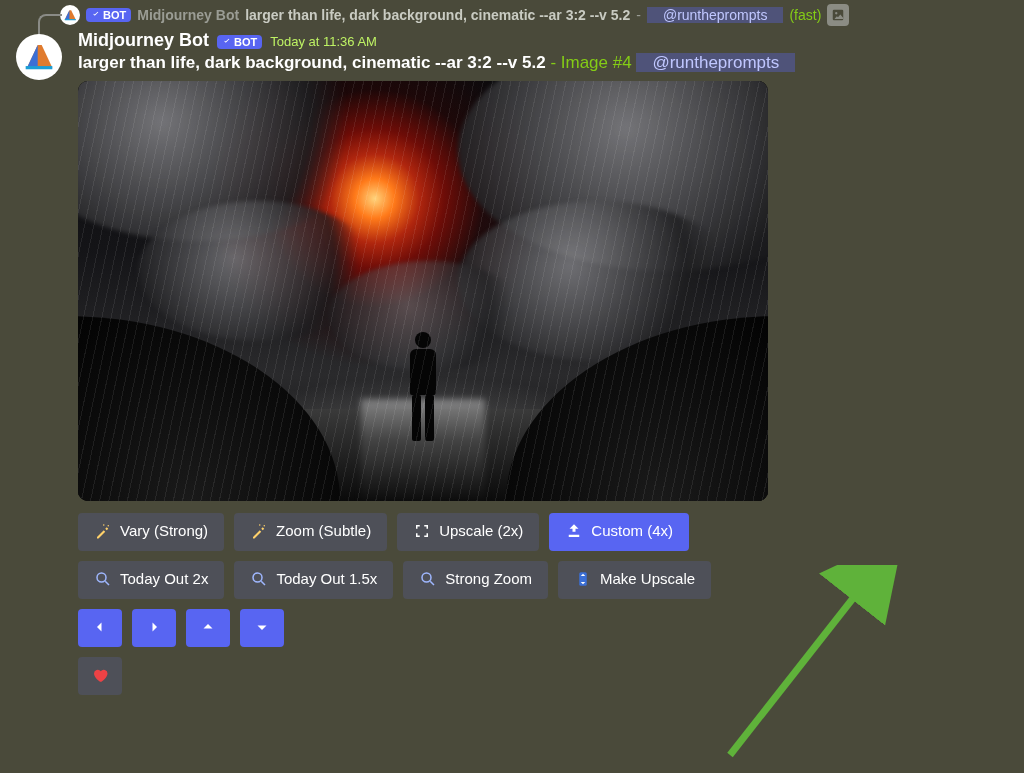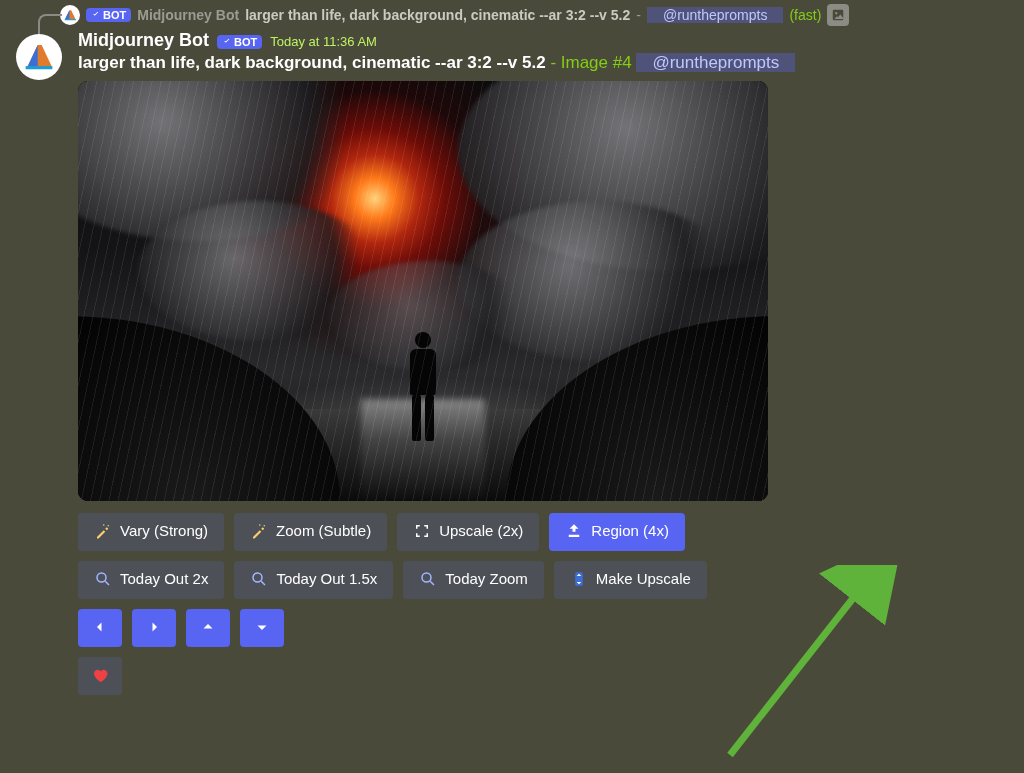--- a/index.html
+++ b/index.html
@@ -259,21 +259,21 @@
               </svg>
             </span>
           <span>Upscale (2x)</span>
         </button>
         <button class="dbtn primary">
           <span class="ico">
               <svg viewBox="0 0 24 24" fill="#fff">
                 <path d="M12 3l6 6h-4v4h-4V9H6l6-6zM5 17h14v3H5z"></path>
               </svg>
             </span>
-          <span>Region (4x)</span>
+          <span>Custom (4x)</span>
         </button>
       </div>
 
       <div class="btn-row">
         <button class="dbtn">
           <span class="ico">
               <svg viewBox="0 0 24 24">
                 <circle cx="10" cy="10" r="6" fill="none" stroke="#9fb7ff" stroke-width="2"></circle>
                 <path d="M15 15l5 5" stroke="#9fb7ff" stroke-width="2"></path>
               </svg>
@@ -289,21 +289,21 @@
             </span>
           <span>Today Out 1.5x</span>
         </button>
         <button class="dbtn">
           <span class="ico">
               <svg viewBox="0 0 24 24">
                 <circle cx="10" cy="10" r="6" fill="none" stroke="#9fb7ff" stroke-width="2"></circle>
                 <path d="M15 15l5 5" stroke="#9fb7ff" stroke-width="2"></path>
               </svg>
             </span>
-          <span>Today Zoom</span>
+          <span>Strong Zoom</span>
         </button>
         <button class="dbtn">
           <span class="ico">
               <svg viewBox="0 0 24 24" fill="#4aa3ff">
                 <rect x="7" y="3" width="10" height="18" rx="2" fill="#3b6fd6"></rect>
                 <path d="M12 5l3 3h-6l3-3zm0 14l-3-3h6l-3 3z" fill="#fff"></path>
               </svg>
             </span>
           <span>Make Upscale</span>
         </button>

